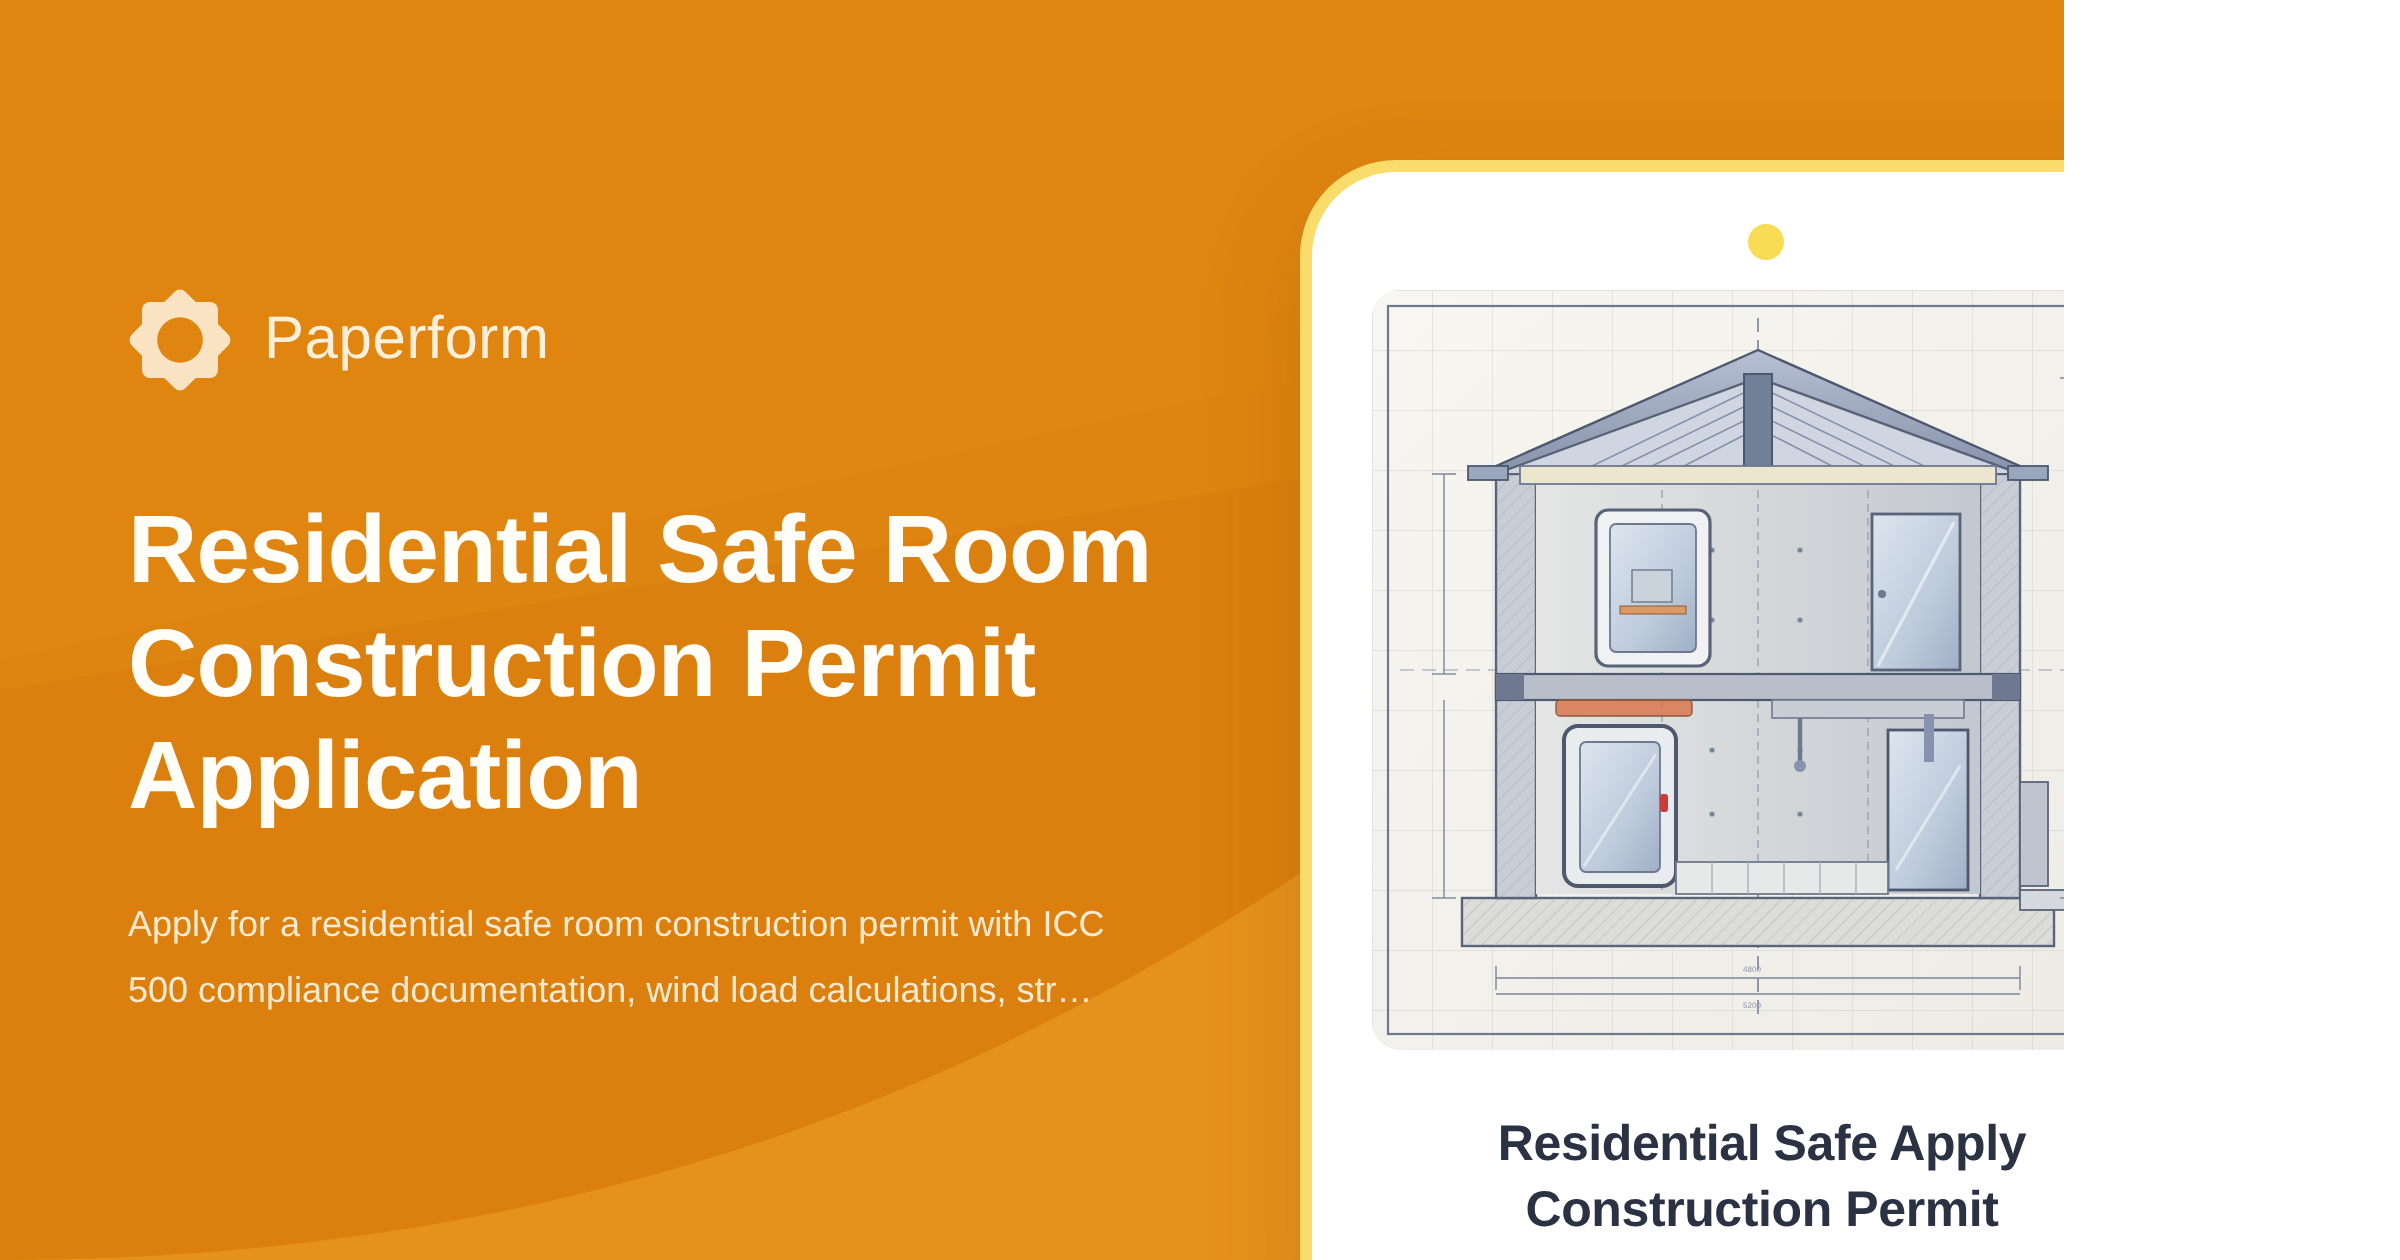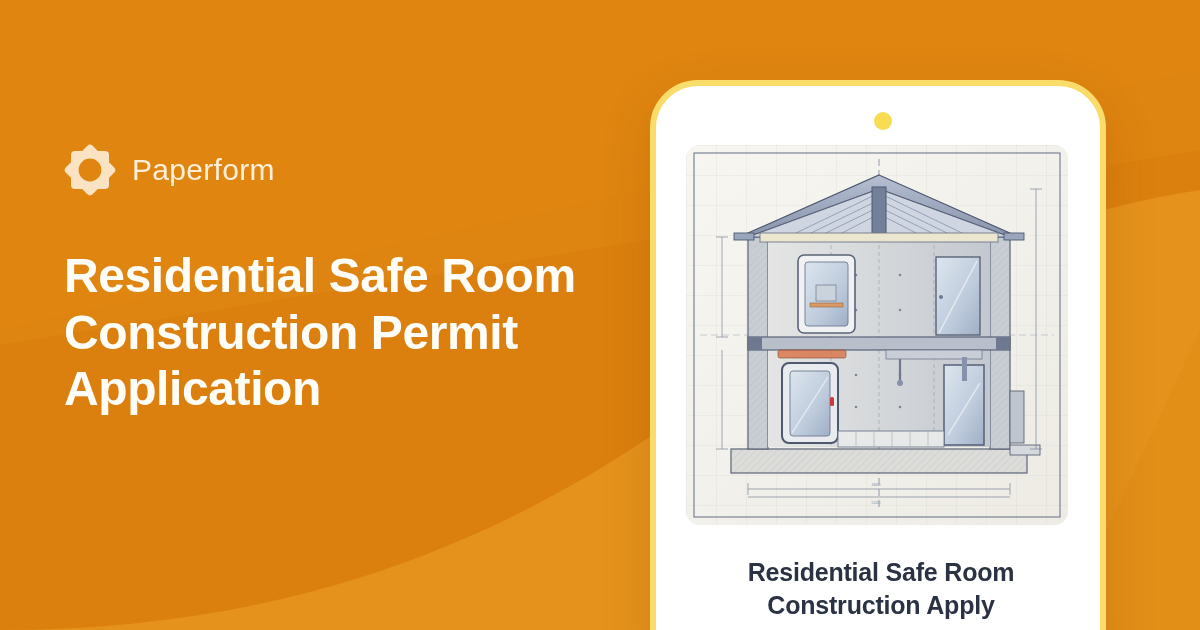--- a/index.html
+++ b/index.html
@@ -4,21 +4,21 @@
 <style>
   * { margin:0; padding:0; box-sizing:border-box; }
   html, body {
     width:1200px; height:630px;
     overflow:hidden;
     font-family:"Liberation Sans", sans-serif;
   }
 
   .stage{
     position:relative;
-    width:1200px; height:630px;
+    width:1032px; height:630px;
     background:#000000;
     overflow:hidden;
   }
 
   
   .bg-layer{ position:absolute; inset:0; overflow:hidden; pointer-events:none; }
   .bg-layer svg{ display:block; width:1200px; height:630px; }
 
   
   .left-col{
@@ -131,20 +131,21 @@
             <rect x="7" y="7" width="38" height="38" rx="4"></rect>
             <rect x="7" y="7" width="38" height="38" rx="4" transform="rotate(45 26 26)"></rect>
           </g>
         </svg>
       </span>
       <span class="brand-name">Paperform</span>
     </div>
 
     <h1 class="headline">Residential Safe Room Construction Permit Application</h1>
 
+    <p class="subhead">Apply for a residential safe room construction permit with ICC 500 compliance documentation, wind load calculations, str…</p>
 
   </div>
 
   <div class="phone">
 
     <span class="phone-dot"></span>
 
     <div class="phone-screen">
       <svg viewBox="0 0 382 380" xmlns="http://www.w3.org/2000/svg">
         <defs>
@@ -285,17 +286,17 @@
           <line x1="324" y1="338" x2="324" y2="350"></line>
           <line x1="62" y1="352" x2="324" y2="352"></line>
         </g>
         <g fill="#8B94A8" font-size="4" font-family="'Liberation Sans', sans-serif">
           <text x="190" y="341" text-anchor="middle">4800</text>
           <text x="190" y="359" text-anchor="middle">5200</text>
         </g>
       </svg>
     </div>
 
-    <div class="phone-title">Residential Safe Room Construction Apply</div>
+    <div class="phone-title">Residential Safe Apply Construction Permit</div>
 
   </div>
 
 </div>
 
 </body></html>

